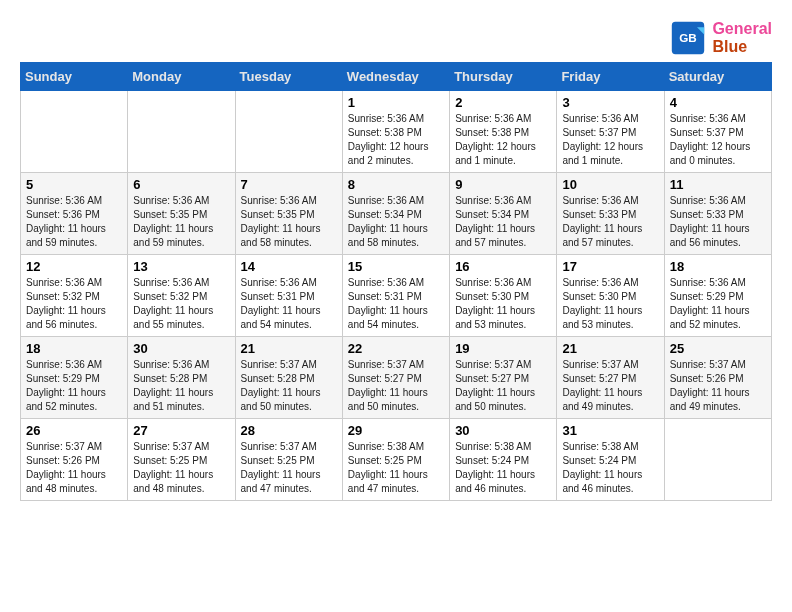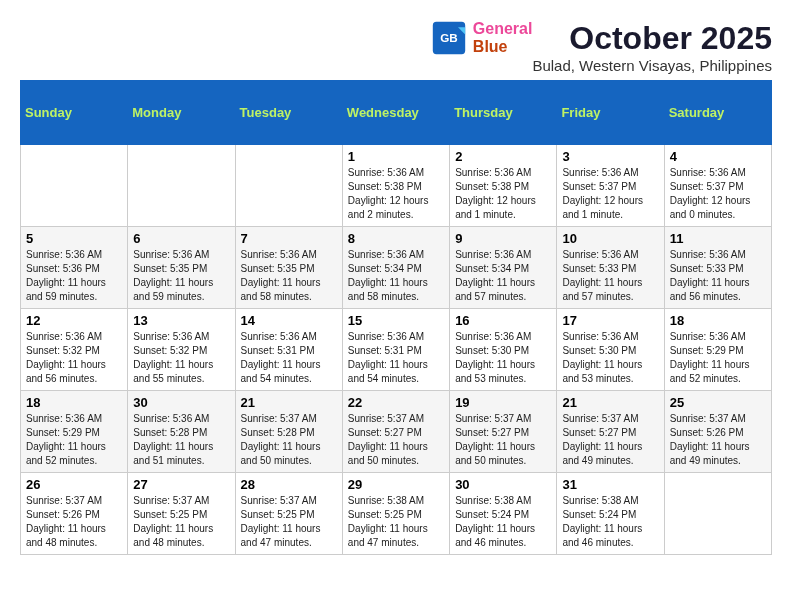--- a/index.html
+++ b/index.html
@@ -37,22 +37,22 @@
       font-size: 15px;
       color: #333;
     }
     table {
       width: 100%;
       border-collapse: collapse;
       font-size: 11px;
     }
     thead th {
       background: #1565c0;
-      color: #bef264;
-      padding: 24px 4px;
+      color: #e5e5e5;
+      padding: 6px 4px;
       text-align: left;
       font-size: 13px;
       font-weight: bold;
       border: 1px solid #1565c0;
     }
     td {
       border: 1px solid #ccc;
       vertical-align: top;
       padding: 4px 5px;
       width: 106px;
@@ -84,24 +84,20 @@
     <svg class="logo-icon" viewBox="0 0 40 40">
       <rect x="2" y="2" width="36" height="36" rx="4" fill="#1565c0"></rect>
       <text x="20" y="24" text-anchor="middle" fill="white" font-size="13" font-weight="bold" font-family="Arial">GB</text>
       <polygon points="30,8 38,8 38,16" fill="#4fc3f7"></polygon>
     </svg>
     <div>
       <div style="font-size:16px;font-weight:bold;color:#ec4899;">General</div>
       <div style="font-size:16px;font-weight:bold;color:#c2410c;">Blue</div>
     </div>
   </div>
-  <div class="title-block">
-    <div class="month-title">October 2025</div>
-    <div class="location-title">Bulad, Western Visayas, Philippines</div>
-  </div>
 </div>
 
 <table>
   <thead>
     <tr>
     <th>Sunday</th>
         <th>Monday</th>
         <th>Tuesday</th>
         <th>Wednesday</th>
         <th>Thursday</th>

